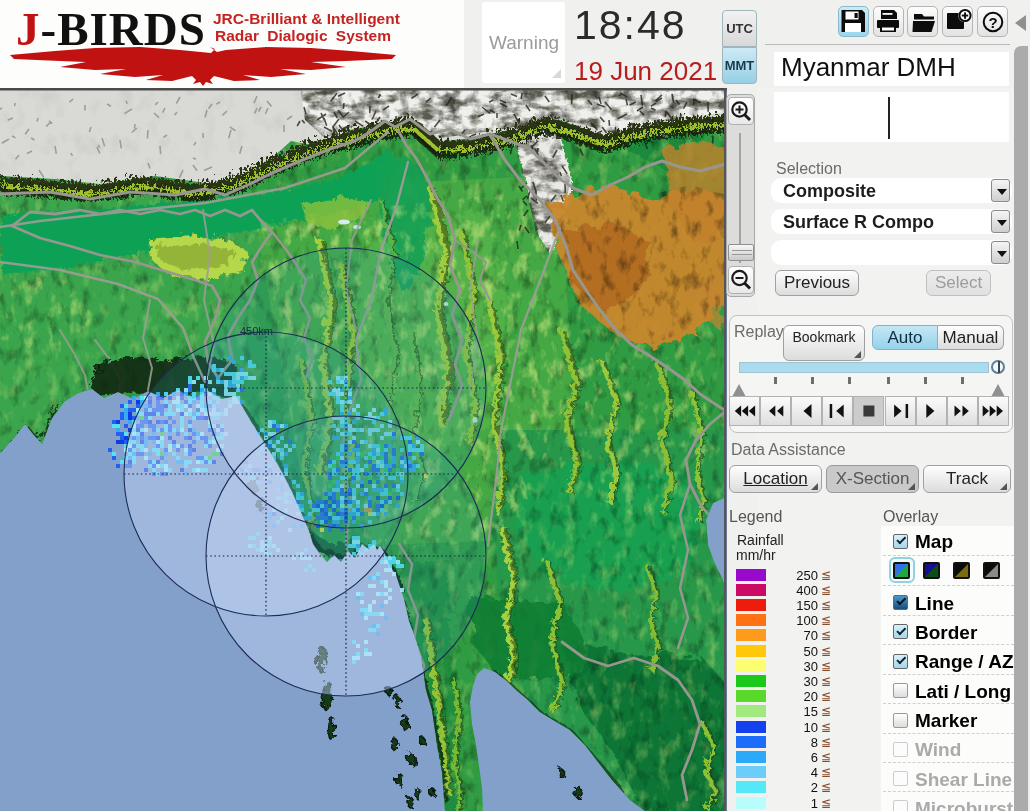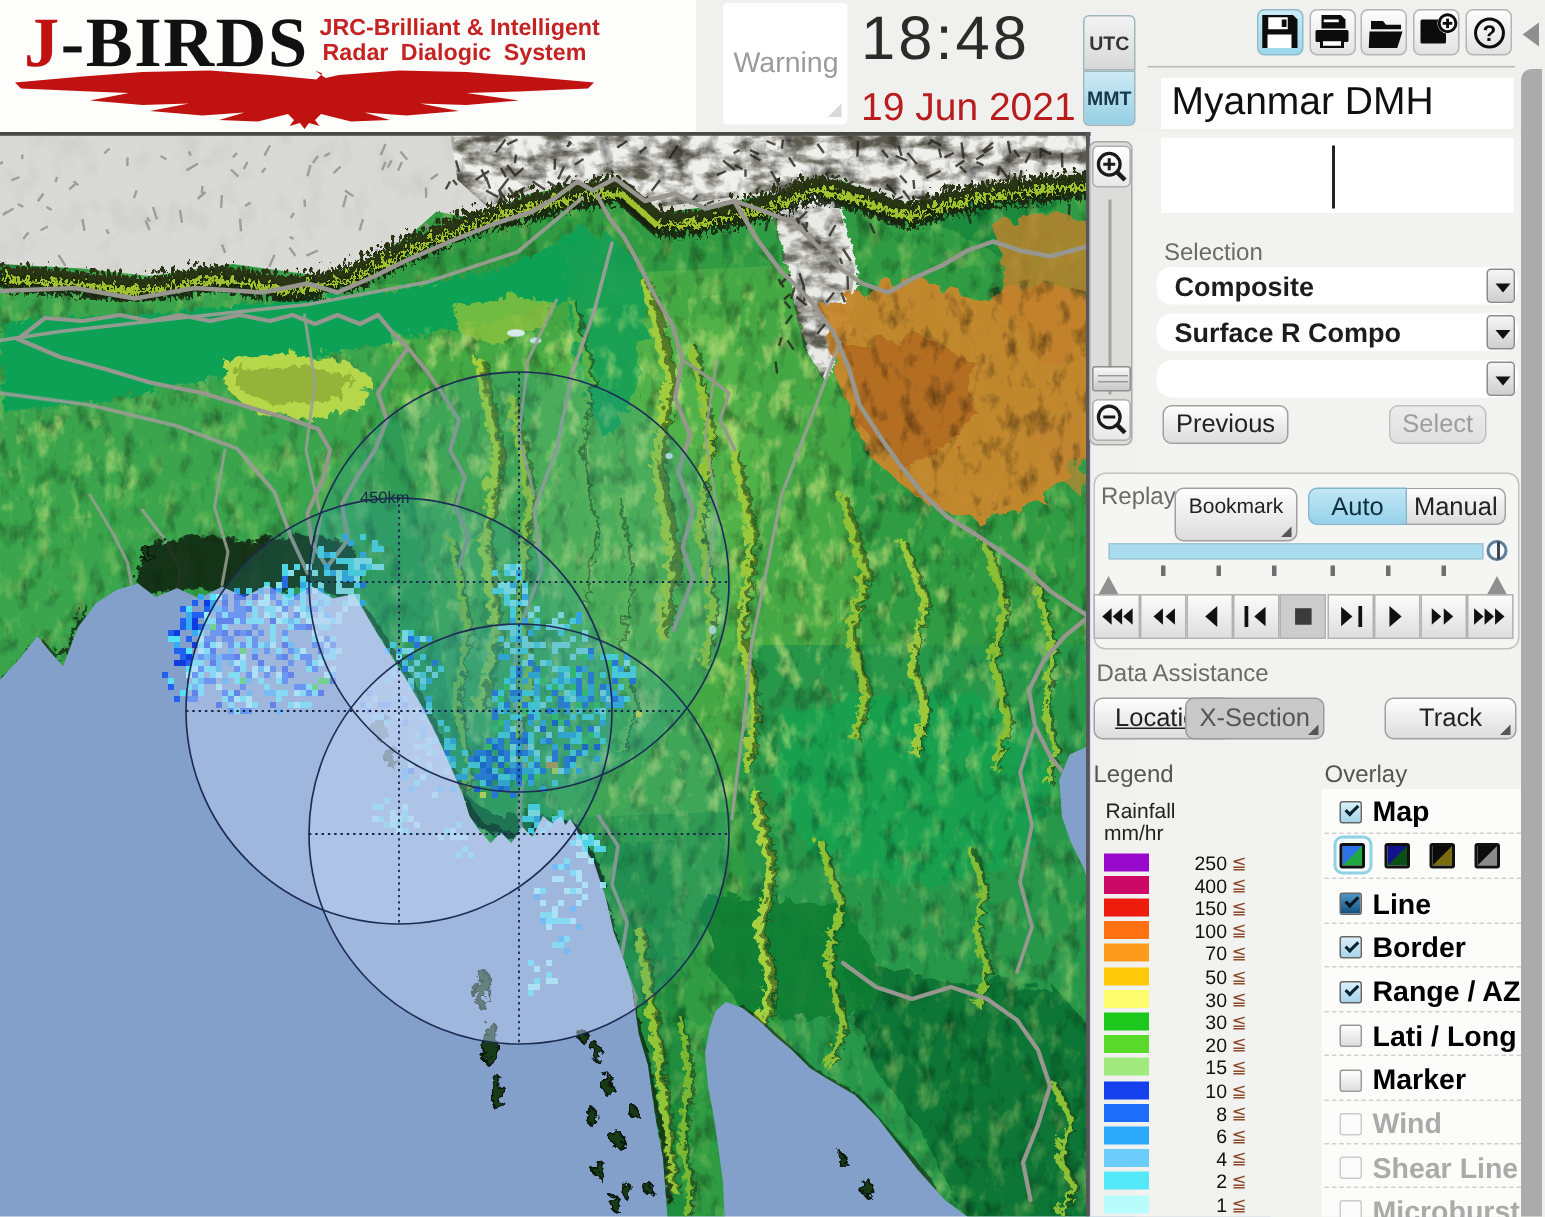--- a/index.html
+++ b/index.html
@@ -68,21 +68,21 @@
 .tick{position:absolute;top:377px;width:3px;height:7px;background:#6e6e6e;}
 .tri{position:absolute;top:377px;width:0;height:0;border:7px solid transparent;
  border-bottom:13px solid #909090;}
 
 .pb{position:absolute;top:396px;width:31px;height:30px;border:1px solid #b2b2b2;
  background:linear-gradient(#fbfbfb,#dedede);}
 #pb5{background:#cccccc;}
 
 #dalab{left:731px;top:441px;font-size:16px;color:#6b6b6b;}
 #locbtn{left:729px;top:465px;width:93px;height:28px;line-height:26px;text-decoration:underline;}
-#xsecbtn{left:790px;top:465px;width:93px;height:28px;line-height:26px;color:#555;
+#xsecbtn{left:826px;top:465px;width:93px;height:28px;line-height:26px;color:#555;
  background:#c9c9c9;border-color:#9a9a9a;}
 #trackbtn{left:923px;top:465px;width:88px;height:28px;line-height:26px;}
 .fold{position:absolute;right:3px;bottom:2px;width:0;height:0;
  border-left:7px solid transparent;border-bottom:7px solid #555;}
 
 #leglab{left:729px;top:508px;font-size:16px;color:#555;}
 #rainlab{left:737px;top:532px;font-size:14px;color:#222;}
 #mmlab{left:736px;top:547px;font-size:14px;color:#222;}
 .sw{position:absolute;left:736px;width:30px;height:12px;}
 .lv{position:absolute;width:48px;text-align:right;left:770px;font-size:13px;color:#111;}

